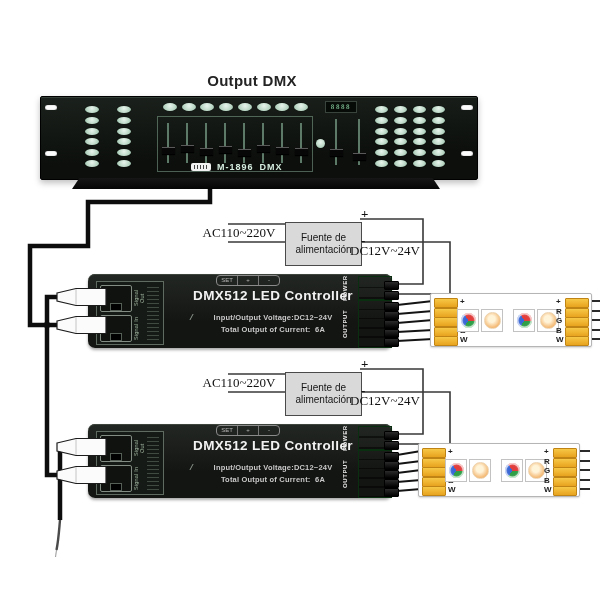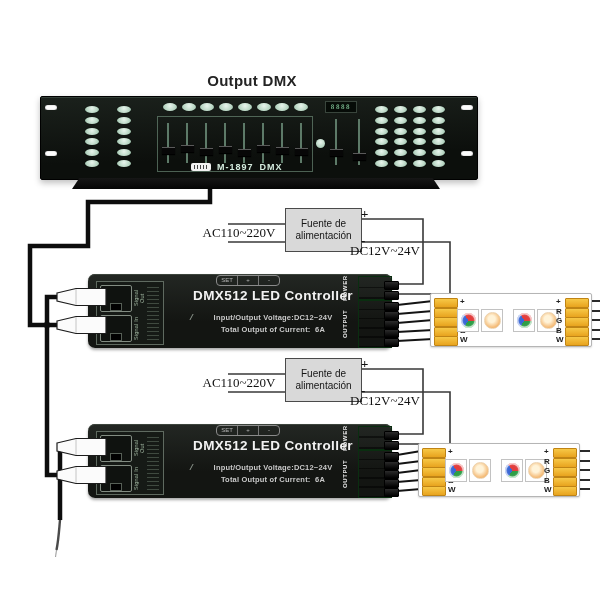--- a/index.html
+++ b/index.html
@@ -34,21 +34,21 @@
   .brand-logo{width:20px;height:8px;background:#f2f2f2;border-radius:2px;
     background-image:repeating-linear-gradient(90deg,#444 0 1px,transparent 1px 3px);
     background-size:14px 4px;background-repeat:no-repeat;background-position:3px 2px}
   .brand-text{font-size:9px;font-weight:bold;color:#d5ecdf;letter-spacing:1px}
   #console-base{position:absolute;left:72px;top:178px;width:368px;height:11px;z-index:2;
     background:linear-gradient(180deg,#161616,#040404);
     clip-path:polygon(2% 0,98% 0,100% 100%,0 100%)}
 
   
   .unit{position:absolute;left:0;width:600px;height:150px;z-index:2}
-  .psu-box{position:absolute;left:285px;top:2px;width:75px;height:42px;background:#d9d9d9;
+  .psu-box{position:absolute;left:285px;top:16px;width:75px;height:42px;background:#d9d9d9;
     border:1px solid #4a4a4a;display:flex;flex-direction:column;align-items:center;
     justify-content:center;font-size:10px;color:#151515;line-height:1.25;text-align:center}
   .ac-label{position:absolute;left:196px;top:19px;width:86px;text-align:center;
     font-family:"Liberation Serif",serif;font-size:13px;color:#111}
   .pm{position:absolute;font-family:"Liberation Serif",serif;font-size:13px;font-weight:bold;color:#111}
   .pm.plus{left:361px;top:0}
   .pm.minus{left:361px;top:27px}
   .dc-label{position:absolute;left:350px;top:37px;font-family:"Liberation Serif",serif;
     font-size:13px;color:#111}
 
@@ -183,21 +183,21 @@
       <div class="ftrack" style="left: 104px; top: 6px; height: 40px;"></div>
       <div class="fthumb" style="left: 98.5px; top: 28px;"></div>
       <div class="ftrack" style="left: 123px; top: 6px; height: 40px;"></div>
       <div class="fthumb" style="left: 117.5px; top: 30px;"></div>
       <div class="ftrack" style="left: 142px; top: 6px; height: 40px;"></div>
       <div class="fthumb" style="left: 136.5px; top: 31px;"></div>
     </div>
   <div class="seg">8888</div>
   <div class="brand">
     <div class="brand-logo"></div>
-    <span class="brand-text">M-1897</span>
+    <span class="brand-text">M-1896</span>
     <span class="brand-text">DMX</span>
   </div>
 <div class="oval" style="left: 44px; top: 9px; width: 14px; height: 7px;"></div>
     <div class="oval" style="left: 44px; top: 19.8px; width: 14px; height: 7px;"></div>
     <div class="oval" style="left: 44px; top: 30.6px; width: 14px; height: 7px;"></div>
     <div class="oval" style="left: 44px; top: 41.4px; width: 14px; height: 7px;"></div>
     <div class="oval" style="left: 44px; top: 52.2px; width: 14px; height: 7px;"></div>
     <div class="oval" style="left: 44px; top: 63px; width: 14px; height: 7px;"></div>
     <div class="oval" style="left: 76px; top: 9px; width: 14px; height: 7px;"></div>
     <div class="oval" style="left: 76px; top: 19.8px; width: 14px; height: 7px;"></div>

